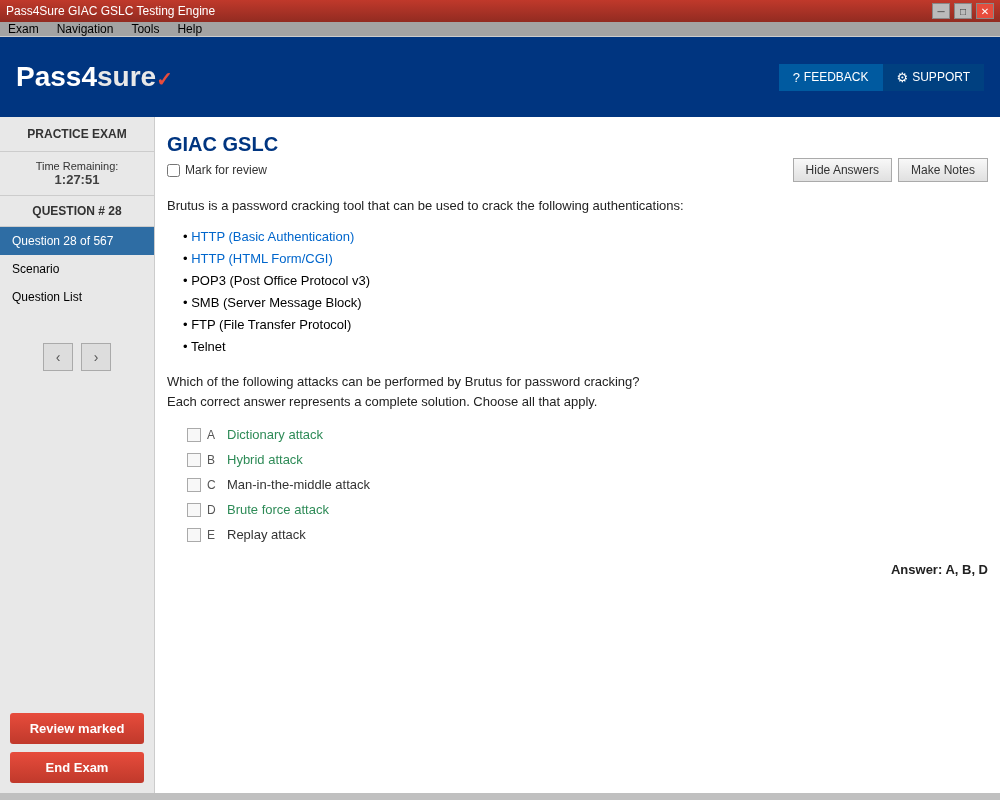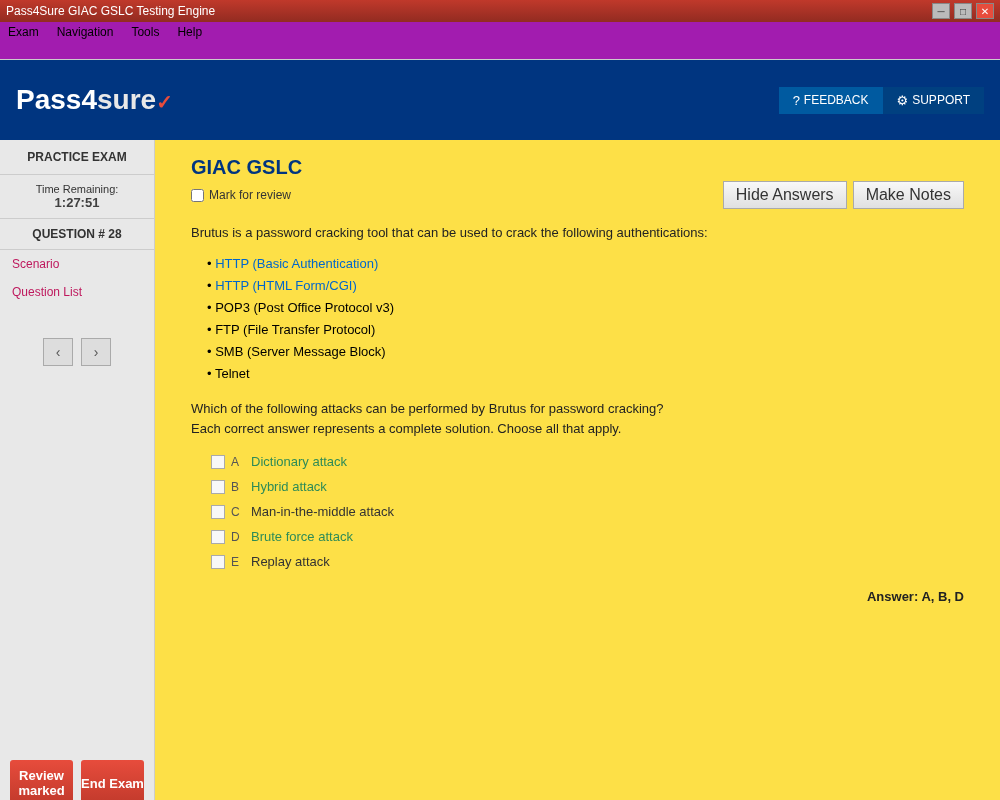--- a/index.html
+++ b/index.html
@@ -25,26 +25,27 @@
       height: 16px;
       font-size: 10px;
       display: flex;
       align-items: center;
       justify-content: center;
       cursor: pointer;
     }
 
     
     #menubar {
-      background: #a21caf;
+      background: #a3a3a3;
       border-bottom: 1px solid #ccc;
       padding: 2px 4px;
       display: flex;
       gap: 10px;
-      height: 38px;
+      height: 15px;
+      align-items: center;
     }
     .menu-item {
       font-size: 12px;
       color: #000;
       cursor: pointer;
       padding: 1px 4px;
     }
 
     
     #top-header {
@@ -116,21 +117,21 @@
       padding: 8px 4px;
       border-bottom: 1px solid #ccc;
       font-size: 12px;
       color: #333;
       font-weight: bold;
     }
     .sidebar-nav-item {
       padding: 7px 12px;
       font-size: 12px;
       cursor: pointer;
-      color: #be185d;
+      color: #000000;
     }
     .sidebar-nav-item.active {
       background: #2e6da4;
       color: white;
     }
 
     #nav-arrows {
       display: flex;
       justify-content: center;
       gap: 8px;
@@ -147,39 +148,40 @@
       display: flex;
       align-items: center;
       justify-content: center;
       color: #555;
     }
 
     #sidebar-bottom {
       margin-top: auto;
       padding: 10px;
       display: flex;
+      flex-direction: column;
       gap: 8px;
     }
     .red-btn {
       background: linear-gradient(to bottom, #e74c3c, #c0392b);
       color: white;
       border: none;
       padding: 8px 0;
       font-size: 13px;
       font-weight: bold;
       cursor: pointer;
       width: 100%;
       border-radius: 3px;
     }
 
     
     #content-area {
       flex: 1;
-      background: #fde047;
-      padding: 16px 36px;
+      background: #ffffff;
+      padding: 16px 12px;
       overflow-y: auto;
     }
 
     #exam-title {
       font-size: 20px;
       font-weight: bold;
       color: #003580;
       margin-bottom: 2px;
     }
     #exam-subtitle {
@@ -199,21 +201,21 @@
       align-items: center;
       gap: 5px;
       font-size: 12px;
       color: #333;
     }
     #action-buttons { display: flex; gap: 6px; }
     .action-btn {
       background: linear-gradient(to bottom, #f8f8f8, #e0e0e0);
       border: 1px solid #aaa;
       padding: 4px 12px;
-      font-size: 16px;
+      font-size: 12px;
       cursor: pointer;
       color: #333;
     }
 
     #question-text {
       font-size: 13px;
       color: #222;
       margin-bottom: 10px;
       line-height: 1.5;
     }
@@ -305,20 +307,21 @@
 <div id="main-layout">
 
   <div id="sidebar">
     <div id="practice-exam-label">PRACTICE EXAM</div>
     <div id="time-remaining-area">
       <div id="time-label">Time Remaining:</div>
       <div id="time-value">1:27:51</div>
     </div>
     <div id="question-num-area">QUESTION # 28</div>
 
+    <div class="sidebar-nav-item active">Question 28 of 567</div>
     <div class="sidebar-nav-item">Scenario</div>
     <div class="sidebar-nav-item">Question List</div>
 
     <div id="nav-arrows">
       <div class="nav-arrow-btn">‹</div>
       <div class="nav-arrow-btn">›</div>
     </div>
 
     <div id="sidebar-bottom">
       <button class="red-btn">Review marked</button>
@@ -340,22 +343,22 @@
         <button class="action-btn">Make Notes</button>
       </div>
     </div>
 
     <div id="question-text">Brutus is a password cracking tool that can be used to crack the following authentications:</div>
 
     <ul id="bullet-list">
       <li><span class="highlight">HTTP (Basic Authentication)</span></li>
       <li><span class="highlight">HTTP (HTML Form/CGI)</span></li>
       <li><span>POP3 (Post Office Protocol v3)</span></li>
+      <li><span>SMB (Server Message Block)</span></li>
       <li><span>FTP (File Transfer Protocol)</span></li>
-      <li><span>SMB (Server Message Block)</span></li>
       <li><span>Telnet</span></li>
     </ul>
 
     <div id="sub-question">
       Which of the following attacks can be performed by Brutus for password cracking?<br>
       Each correct answer represents a complete solution. Choose all that apply.
     </div>
 
     <div class="answer-option">
       <div class="option-checkbox"></div>

